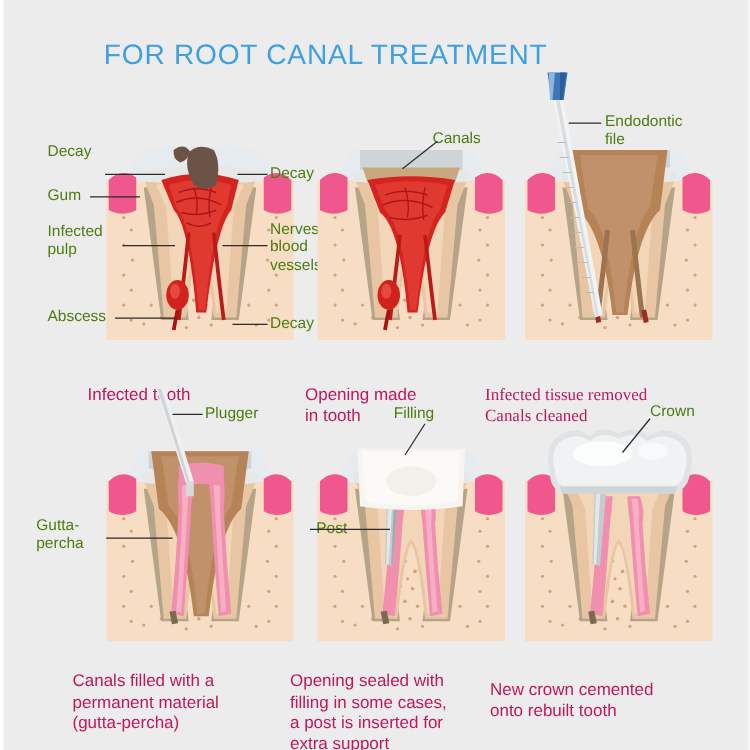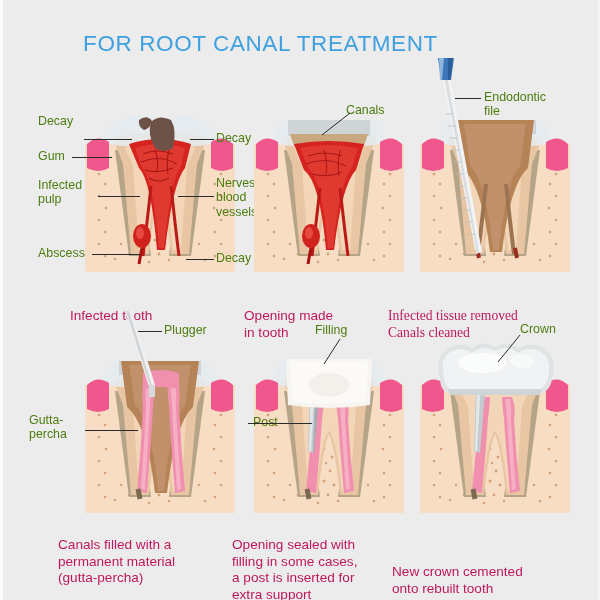--- a/index.html
+++ b/index.html
@@ -383,14 +383,14 @@
     <path d="M28 44 L122 44 L120 50 L30 50 Z" fill="#cfd4d6"></path>
   </g>
 </svg>
 </div>
 
 <div class="lbl" style="left:520px;top:322px;">Crown</div>
 <svg style="position:absolute;left:494px;top:333px;" width="30" height="32">
   <path d="M26 2 L4 29" stroke="#2b2b2b" stroke-width="1" fill="none"></path>
 </svg>
 
-<div class="caption" style="left:392px;top:532px;width:200px;">New crown cemented
+<div class="caption" style="left:392px;top:512px;width:200px;">New crown cemented
 onto rebuilt tooth</div>
 
 </body></html>

